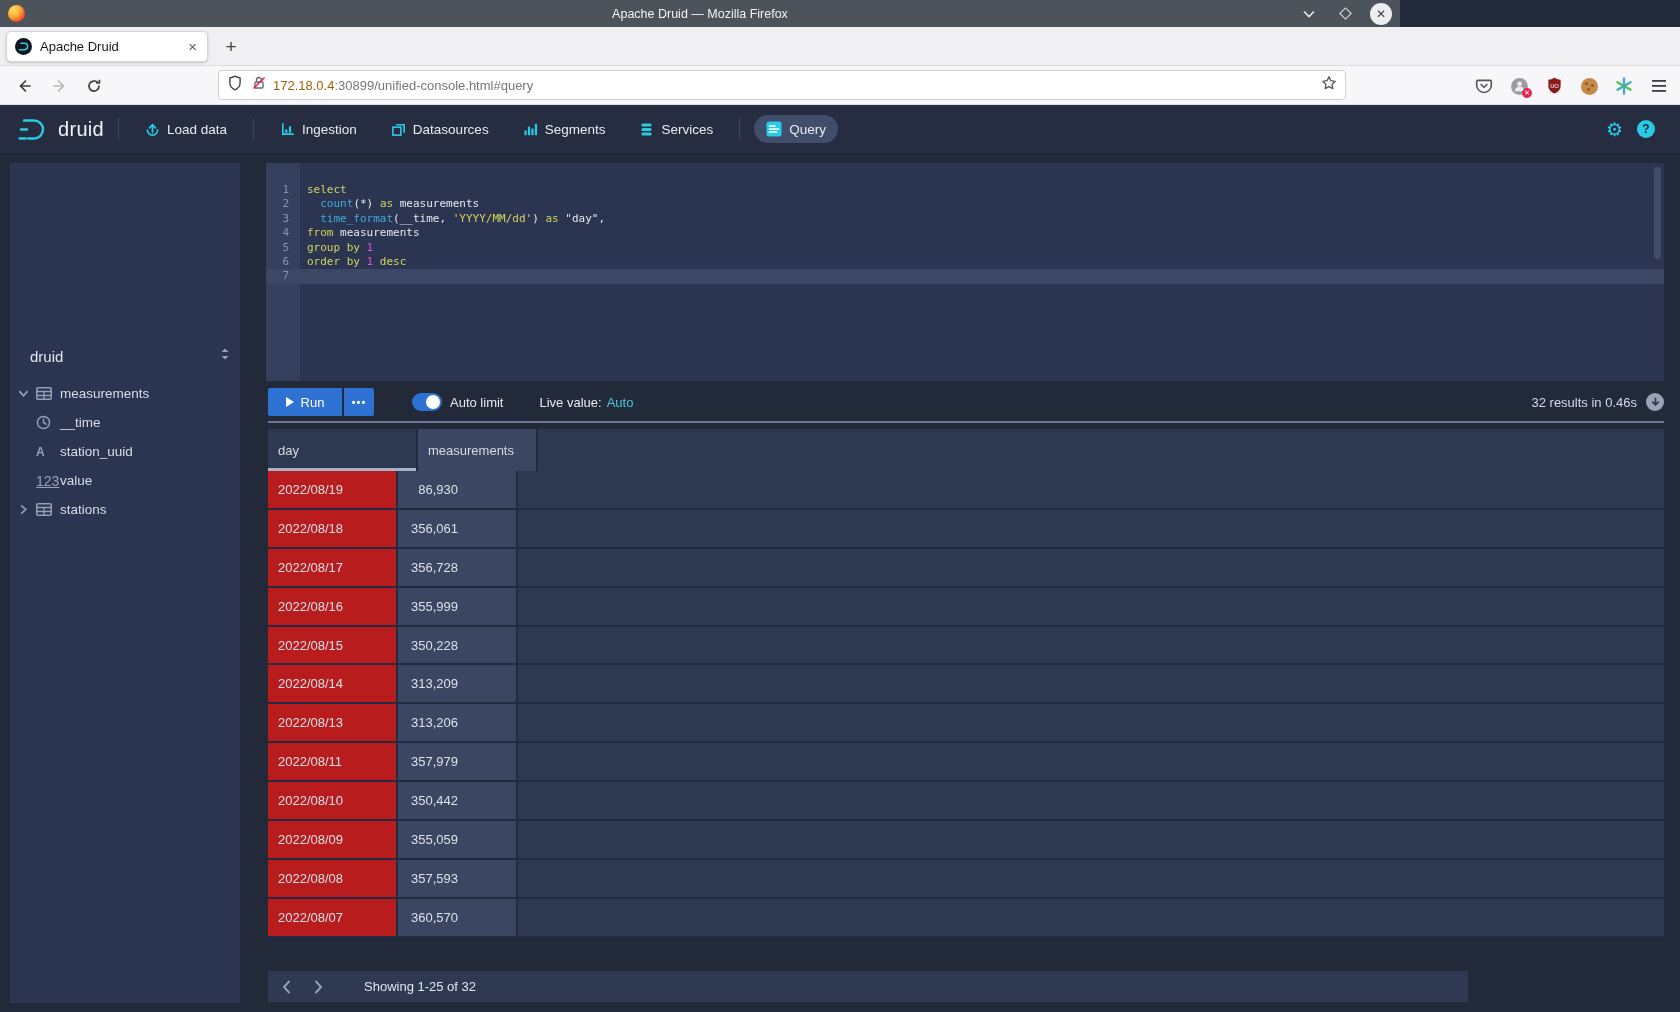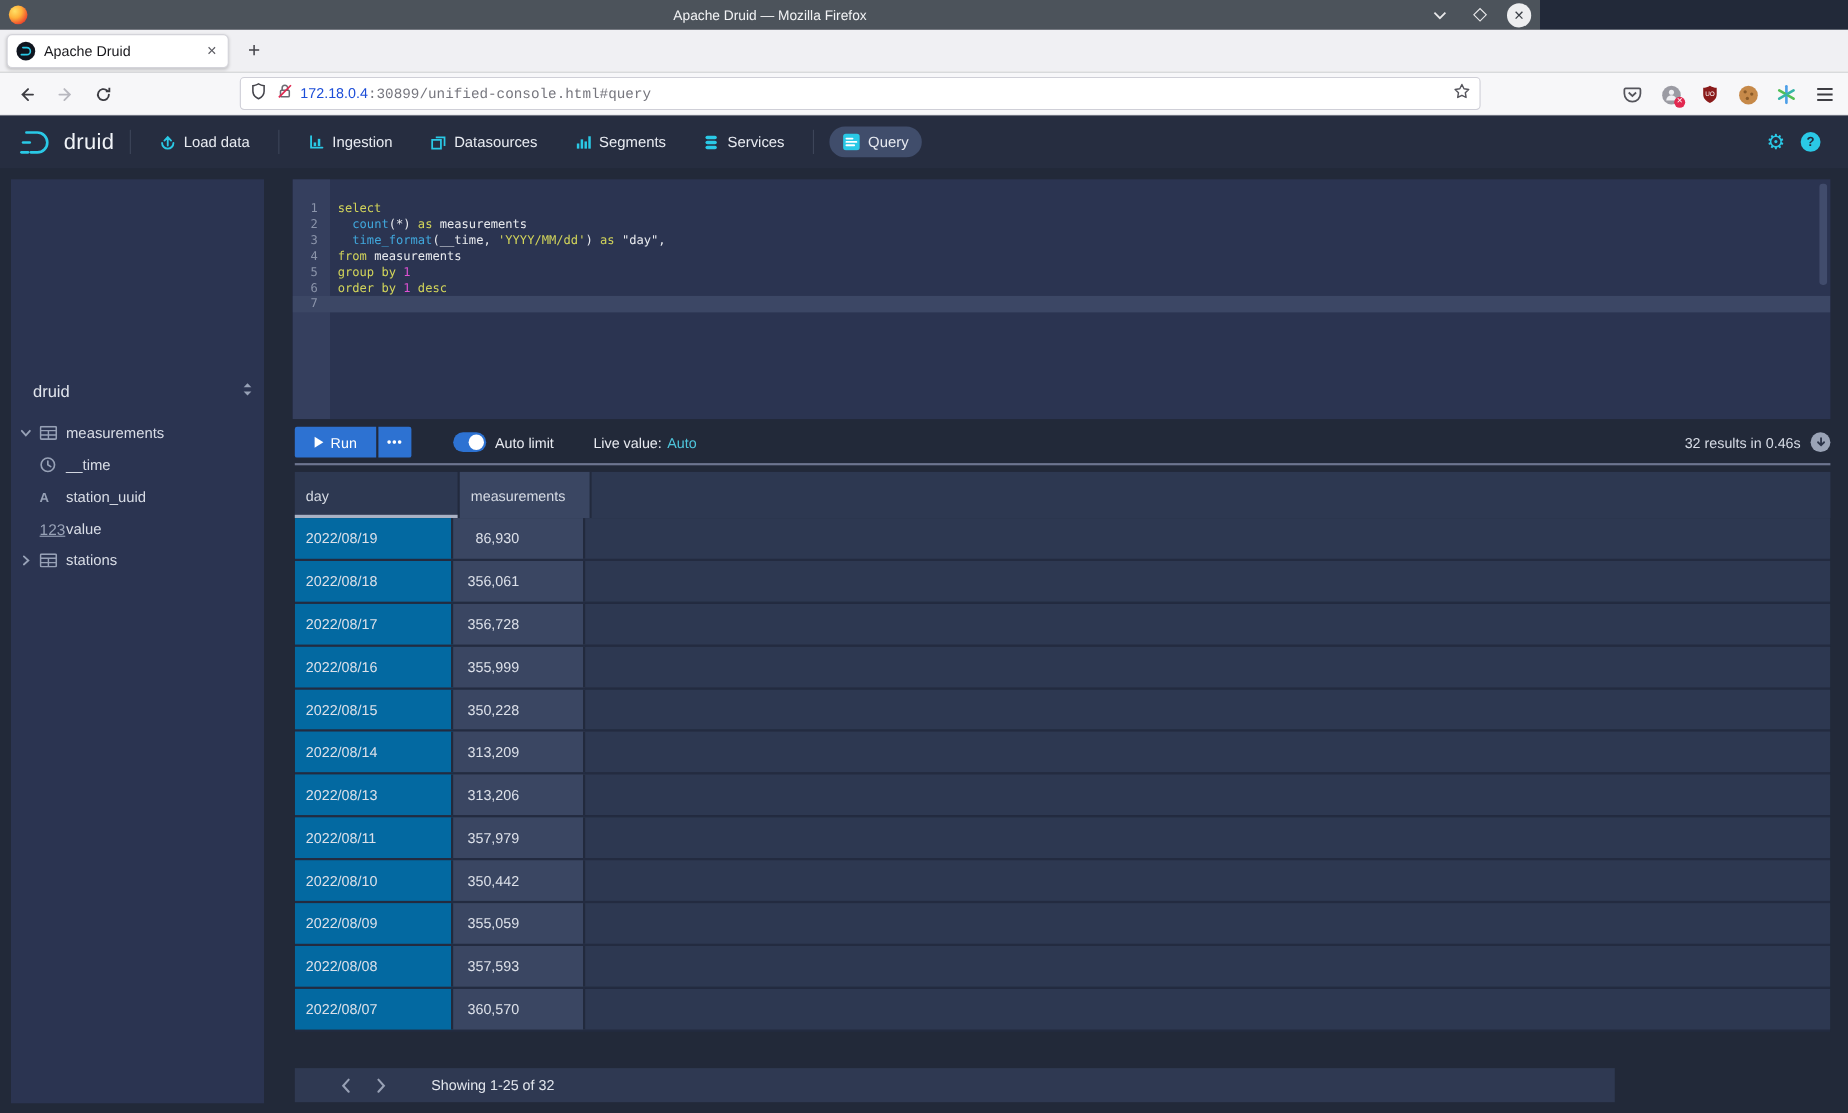--- a/index.html
+++ b/index.html
@@ -22,22 +22,22 @@
   .tab-fav { width:17px; height:17px; border-radius:50%; background:#10151f; display:flex; align-items:center; justify-content:center; flex:0 0 17px; }
   .tab-label { font-size:13px; color:#17171b; margin-left:8px; flex:1; white-space:nowrap; overflow:hidden; }
   .tab-close { color:#5c5c63; font-size:15px; padding:0 2px; }
   .newtab { position:absolute; left:218px; top:8px; width:26px; height:24px; font-size:19px; color:#434349; text-align:center; line-height:23px; border-radius:4px; }
 
   .toolbar { position:absolute; top:66px; left:0; width:1680px; height:39px; background:#f7f7f9; border-bottom:1px solid #e0e0e4; }
   .navbtn { position:absolute; top:6px; width:28px; height:28px; display:flex; align-items:center; justify-content:center; border-radius:4px; }
   .urlbar { position:absolute; left:218px; top:4px; width:1128px; height:30px; background:#fff; border:1px solid #cfcfd7; border-radius:4px;
     display:flex; align-items:center; padding:0 8px; }
   .url-text { font-size:13px; margin-left:6px; white-space:nowrap; }
-  .url-host { color:#1d4ed8; }
-  .url-rest { color:#76767e;font-family:Liberation Mono, monospace; }
+  .url-host { color:#a16207; }
+  .url-rest { color:#76767e; }
   .url-star { margin-left:auto; }
   .tb-icons { position:absolute; right:10px; top:6px; height:28px; display:flex; align-items:center; gap:13px; }
   .tb-ic { width:22px; height:22px; display:flex; align-items:center; justify-content:center; position:relative; }
   .ext-badge { position:absolute; right:-2px; bottom:-1px; width:10px; height:10px; border-radius:50%; background:#e22850; color:#fff; font-size:7px; line-height:10px; text-align:center; }
   .cookie { width:17px; height:17px; border-radius:50%; background:#c68949; position:relative; }
   .cookie i { position:absolute; width:3px; height:3px; border-radius:50%; background:#8a5a28; }
 
   
   .dheader { position:absolute; top:105px; left:0; width:1680px; height:48px; background:#262d40; display:flex; align-items:center; padding-left:16px; }
   .brand { display:flex; align-items:center; gap:8px; }
@@ -94,26 +94,26 @@
   .res-divider { position:absolute; left:268px; top:421px; width:1396px; height:2px; background:#6d7590; }
   .rt-header { position:absolute; left:268px; top:429px; width:1396px; height:42px; display:flex; font-size:13px; color:#d6dbe4; }
   .hcell { display:flex; align-items:center; padding-left:10px; position:relative; border-right:2px solid #222a3d; }
   .hc-day { width:150px; background:#2d3851; }
   .hc-meas { width:120px; background:#3a4662; }
   .hc-fill { flex:1; background:#2d3851; border-right:none; }
   .sort-line { position:absolute; left:0; right:0; bottom:0; height:3px; background:#a9b1c4; }
   .rt-body { position:absolute; left:268px; top:471px; width:1396px; height:500px; overflow:hidden; }
   .rrow { display:flex; height:38.9px; border-bottom:2px solid #232b40; font-size:13px; color:#dce0e9; }
   .rcell { display:flex; align-items:center; padding-left:10px; border-right:2px solid #222a3d; }
-  .rc-day { width:144px; background:#0369a1; }
+  .rc-day { width:130px; background:#b91c1c; }
   .rc-meas { width:120px; background:#3a4662; }
   .rc-meas .numv { display:inline-block; width:50px; text-align:right; }
   .rc-fill { flex:1; background:#2d3851; border-right:none; }
 
-  .pager { position:absolute; left:268px; top:971px; width:1200px; height:31px; background:#2f3952; display:flex; align-items:center; font-size:13px; color:#e1e5ec;padding-left:28px; }
+  .pager { position:absolute; left:268px; top:971px; width:1200px; height:31px; background:#2f3952; display:flex; align-items:center; font-size:13px; color:#e1e5ec; }
   .pg-btn { width:28px; height:28px; display:flex; align-items:center; justify-content:center; margin-left:4px; }
   .pg-label { margin-left:32px; }
 </style>
 </head>
 <body>
 
 <div class="titlebar">
   <span class="ff-logo"></span>
   <span class="win-title">Apache Druid — Mozilla Firefox</span>
   <span class="win-controls">

